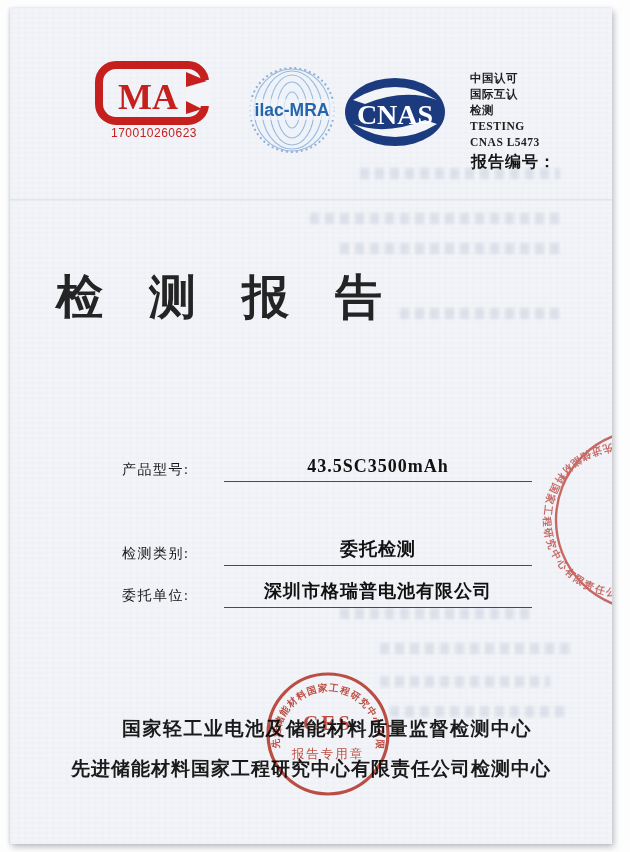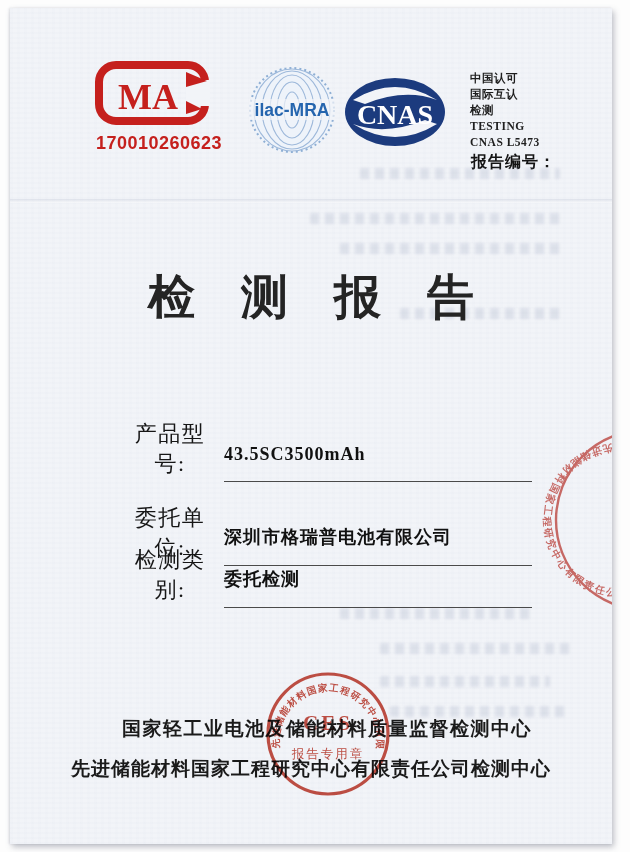--- a/index.html
+++ b/index.html
@@ -19,54 +19,54 @@
   }
   .crease{
     position:absolute;left:0;top:191px;width:100%;height:4px;
     background:linear-gradient(to bottom, rgba(150,160,185,.22), rgba(255,255,255,.55));
     pointer-events:none;
   }
   
   .logo-row{position:absolute;left:0;top:0;width:100%;height:190px;}
   .cma{position:absolute;left:84px;top:52px;width:116px;height:66px;}
   .cma-number{
-    position:absolute;left:86px;top:125px;width:116px;text-align:center;
-    color:#c5201d;font-weight:bold;font-size:18px;letter-spacing:.5px;
+    position:absolute;left:86px;top:118px;width:116px;text-align:center;
+    color:#c5201d;font-weight:normal;font-size:12px;letter-spacing:.5px;
     font-family:"Liberation Sans","DejaVu Sans",sans-serif;
   }
   .ilac{position:absolute;left:238px;top:58px;width:88px;height:88px;}
   .cnas{position:absolute;left:333px;top:68px;width:104px;height:72px;}
   .accred{
     position:absolute;left:448px;top:62px;
     font-size:11.5px;line-height:16px;font-weight:600;color:#1e1e1e;
     letter-spacing:.5px;
     margin-left:12px;
   }
   .report-no{
     position:absolute;top:144px;right:56px;
     display:flex;align-items:baseline;gap:8px;margin-left:15px;
   }
   .report-no .lbl{font-size:16px;color:#141414;font-weight:600;letter-spacing:1px;}
   .report-no .val{font-size:19px;color:#111;font-weight:bold;letter-spacing:1px;}
   
   .title{
     position:absolute;left:0;top:258px;width:100%;
-    text-align:center;font-size:47px;font-weight:bold;color:#242424;
+    text-align:left;font-size:47px;font-weight:bold;color:#242424;
     letter-spacing:46px;text-indent:46px;white-space:nowrap;
   }
   
   .fields{position:absolute;left:112px;top:432px;width:410px;}
   .frow{display:flex;align-items:flex-end;height:42px;}
   .frow .flabel{
-    width:96px;flex:none;font-size:22px;color:#161616;
-    letter-spacing:1.5px;padding-bottom:3px;text-align:center;
+    width:96px;flex:none;font-size:14px;color:#161616;
+    letter-spacing:1.5px;padding-bottom:3px;
   }
   .frow .fvalue{
-    flex:1;text-align:left;font-size:18px;font-weight:bold;color:#111;
-    border-bottom:1.5px solid #4a4a4a;padding-bottom:16px;letter-spacing:1px;
+    flex:1;text-align:center;font-size:18px;font-weight:bold;color:#111;
+    border-bottom:1.5px solid #4a4a4a;padding-bottom:4px;letter-spacing:1px;
     margin-left:6px;
   }
   
   .org1{
     position:absolute;left:16px;top:708px;width:100%;text-align:center;
     font-size:19px;font-weight:bold;color:#1a1a1a;letter-spacing:1.5px;
   }
   .org2{
     position:absolute;left:0;top:748px;width:100%;text-align:center;
     font-size:19px;font-weight:bold;color:#1a1a1a;letter-spacing:1px;
@@ -149,26 +149,26 @@
   <div class="title">检测报告</div>
 
   <div class="fields">
     <div class="frow">
       <span class="flabel">产品型号:</span>
       <span class="fvalue">43.5SC3500mAh</span>
     </div>
     <div class="frow">
     </div>
     <div class="frow">
+      <span class="flabel">检测类别:</span>
+      <span class="fvalue">委托检测</span>
+    </div>
+    <div class="frow">
       <span class="flabel">委托单位:</span>
       <span class="fvalue">深圳市格瑞普电池有限公司</span>
-    </div>
-    <div class="frow">
-      <span class="flabel">检测类别:</span>
-      <span class="fvalue">委托检测</span>
     </div>
   </div>
 
   <div class="org1">国家轻工业电池及储能材料质量监督检测中心</div>
   <div class="org2">先进储能材料国家工程研究中心有限责任公司检测中心</div>
 
   <svg class="stamp-ces" viewBox="0 0 148 148">
     <defs>
       <path id="cesArc" d="M 26 90 A 49 49 0 1 1 122 90" fill="none"></path>
     </defs>

